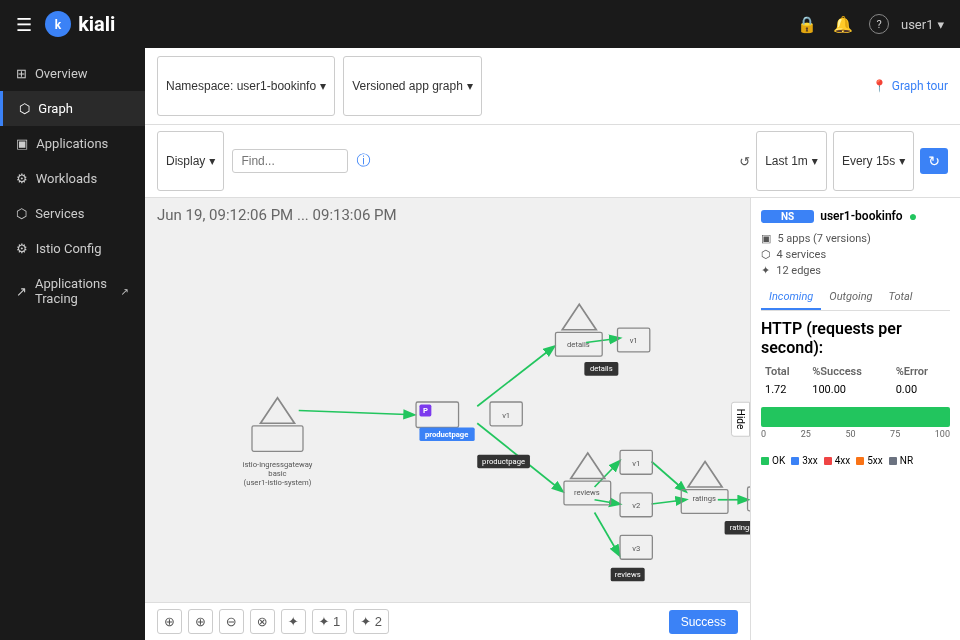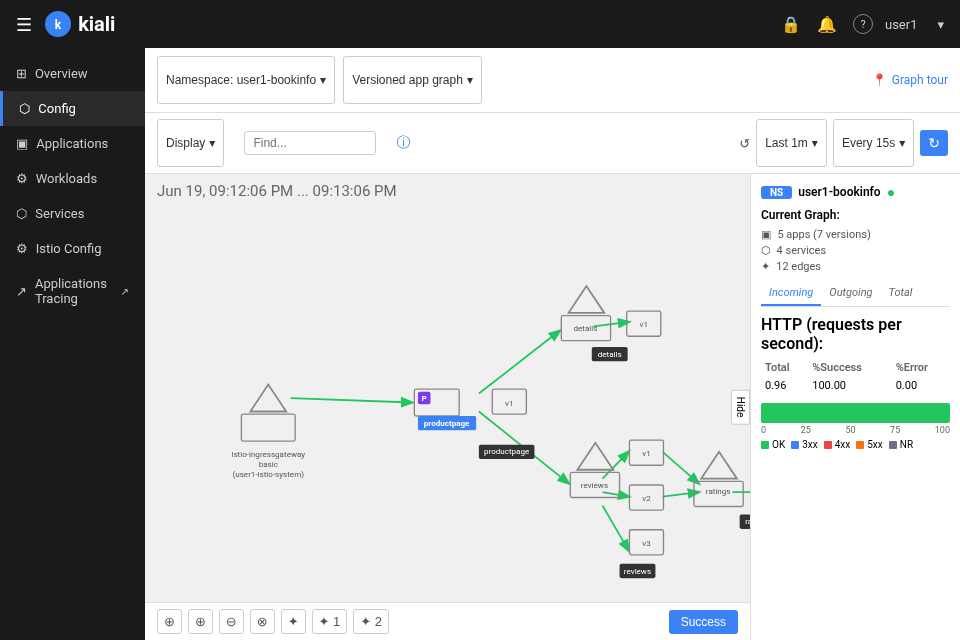--- a/index.html
+++ b/index.html
@@ -12,21 +12,21 @@
       display: flex;
       align-items: center;
       padding: 0 16px;
       flex-shrink: 0;
       gap: 12px;
     }
     .topnav-hamburger { color: #fff; font-size: 18px; cursor: pointer; }
     .topnav-logo { display: flex; align-items: center; gap: 6px; color: #fff; font-size: 20px; font-weight: bold; }
     .topnav-spacer { flex: 1; }
     .topnav-icons { display: flex; gap: 16px; align-items: center; color: #ccc; font-size: 16px; }
-    .topnav-user { color: #ccc; display: flex; align-items: center; gap: 20px; }
+    .topnav-user { color: #ccc; display: flex; align-items: center; gap: 4px; }
 
     
     .main-layout { display: flex; flex: 1; overflow: hidden; }
 
     
     .sidebar {
       width: 145px;
       background: #1a1a1a;
       flex-shrink: 0;
       padding-top: 8px;
@@ -59,44 +59,44 @@
       align-items: center;
       gap: 8px;
       flex-shrink: 0;
     }
     .dropdown-btn {
       display: flex;
       align-items: center;
       gap: 4px;
       border: 1px solid #ccc;
       background: #fff;
-      padding: 16px 8px;
+      padding: 22px 8px;
       border-radius: 3px;
       cursor: pointer;
       font-size: 12px;
       color: #333;
     }
     .toolbar-spacer { flex: 1; }
     .tour-link { color: #3b82f6; text-decoration: none; font-size: 12px; display: flex; align-items: center; gap: 4px; }
 
     
     .toolbar2 {
       padding: 6px 12px;
       border-bottom: 1px solid #ddd;
       display: flex;
       align-items: center;
-      gap: 20px;
+      gap: 8px;
       flex-shrink: 0;
     }
     .search-input {
       border: 1px solid #ccc;
       border-radius: 3px;
       padding: 4px 8px;
       font-size: 12px;
-      width: 132px;
+      width: 116px;
     }
     .toolbar2-spacer { flex: 1; }
     .time-controls { display: flex; align-items: center; gap: 6px; }
     .refresh-btn {
       background: #3b82f6;
       color: #fff;
       border: none;
       border-radius: 3px;
       padding: 5px 8px;
       cursor: pointer;
@@ -184,21 +184,21 @@
     .panel-ns-header {
       display: flex;
       align-items: center;
       gap: 6px;
       margin-bottom: 8px;
     }
     .ns-badge {
       background: #3b82f6;
       color: #fff;
       font-size: 10px;
-      padding: 1px 9px;
+      padding: 1px 20px;
       border-radius: 3px;
       font-weight: bold;
     }
     .ns-name { font-weight: 600; font-size: 12px; }
     .green-dot { color: #22c55e; font-size: 14px; }
     .panel-section-title { font-weight: 600; margin-bottom: 6px; font-size: 12px; }
     .panel-stat { display: flex; align-items: center; gap: 6px; margin-bottom: 3px; color: #555; font-size: 11px; }
 
     
     .panel-tabs { display: flex; border-bottom: 1px solid #ddd; margin: 8px 0; }
@@ -216,21 +216,21 @@
     .http-title { font-size: 16px; font-weight: 600; margin-bottom: 6px; }
     .http-table { width: 100%; border-collapse: collapse; font-size: 11px; }
     .http-table th { text-align: left; color: #666; padding: 2px 4px; font-weight: 600; }
     .http-table td { padding: 3px 4px; }
 
     
     .chart-container { margin-top: 8px; position: relative; }
     .chart-bar-area { height: 20px; background: #f0f0f0; border-radius: 2px; overflow: hidden; display: flex; }
     .chart-bar-ok { background: #22c55e; flex: 1; }
     .chart-axis { display: flex; justify-content: space-between; font-size: 9px; color: #666; margin-top: 2px; }
-    .chart-legend { display: flex; flex-wrap: wrap; gap: 6px; margin-top: 4px; font-size: 10px; align-items: flex-end; }
+    .chart-legend { display: flex; flex-wrap: wrap; gap: 6px; margin-top: 16px; font-size: 10px; align-items: flex-end; }
     .legend-item { display: flex; align-items: center; gap: 3px; }
     .legend-dot { width: 8px; height: 8px; border-radius: 1px; }
 
     
     .graph-svg { position: absolute; top: 0; left: 0; width: 100%; height: 100%; }
 
     
     .kiali-icon {
       width: 28px; height: 28px;
       display: flex; align-items: center; justify-content: center;
@@ -264,21 +264,21 @@
 
 <div class="main-layout">
 
   <div class="sidebar">
     <div class="sidebar-item">
       <span>⊞</span>
       <span>Overview</span>
     </div>
     <div class="sidebar-item active">
       <span>⬡</span>
-      <span>Config</span>
+      <span>Graph</span>
     </div>
     <div class="sidebar-item">
       <span>▣</span>
       <span>Applications</span>
     </div>
     <div class="sidebar-item">
       <span>⚙</span>
       <span>Workloads</span>
     </div>
     <div class="sidebar-item">
@@ -453,21 +453,20 @@
         </div>
       </div>
 
       <div class="right-panel">
         <div class="panel-ns-header">
           <span class="ns-badge">NS</span>
           <span class="ns-name">user1-bookinfo</span>
           <span class="green-dot">●</span>
         </div>
 
-        <div class="panel-section-title">Current Graph:</div>
 
         <div class="panel-stat">
           <span>▣</span>
           <span>5 apps (7 versions)</span>
         </div>
         <div class="panel-stat">
           <span>⬡</span>
           <span>4 services</span>
         </div>
         <div class="panel-stat">
@@ -486,21 +485,21 @@
         <table class="http-table">
           <thead>
             <tr>
               <th>Total</th>
               <th>%Success</th>
               <th>%Error</th>
             </tr>
           </thead>
           <tbody>
             <tr>
-              <td>0.96</td>
+              <td>1.72</td>
               <td>100.00</td>
               <td>0.00</td>
             </tr>
           </tbody>
         </table>
 
         <div class="chart-container">
           <div class="chart-bar-area">
             <div class="chart-bar-ok"></div>
           </div>

